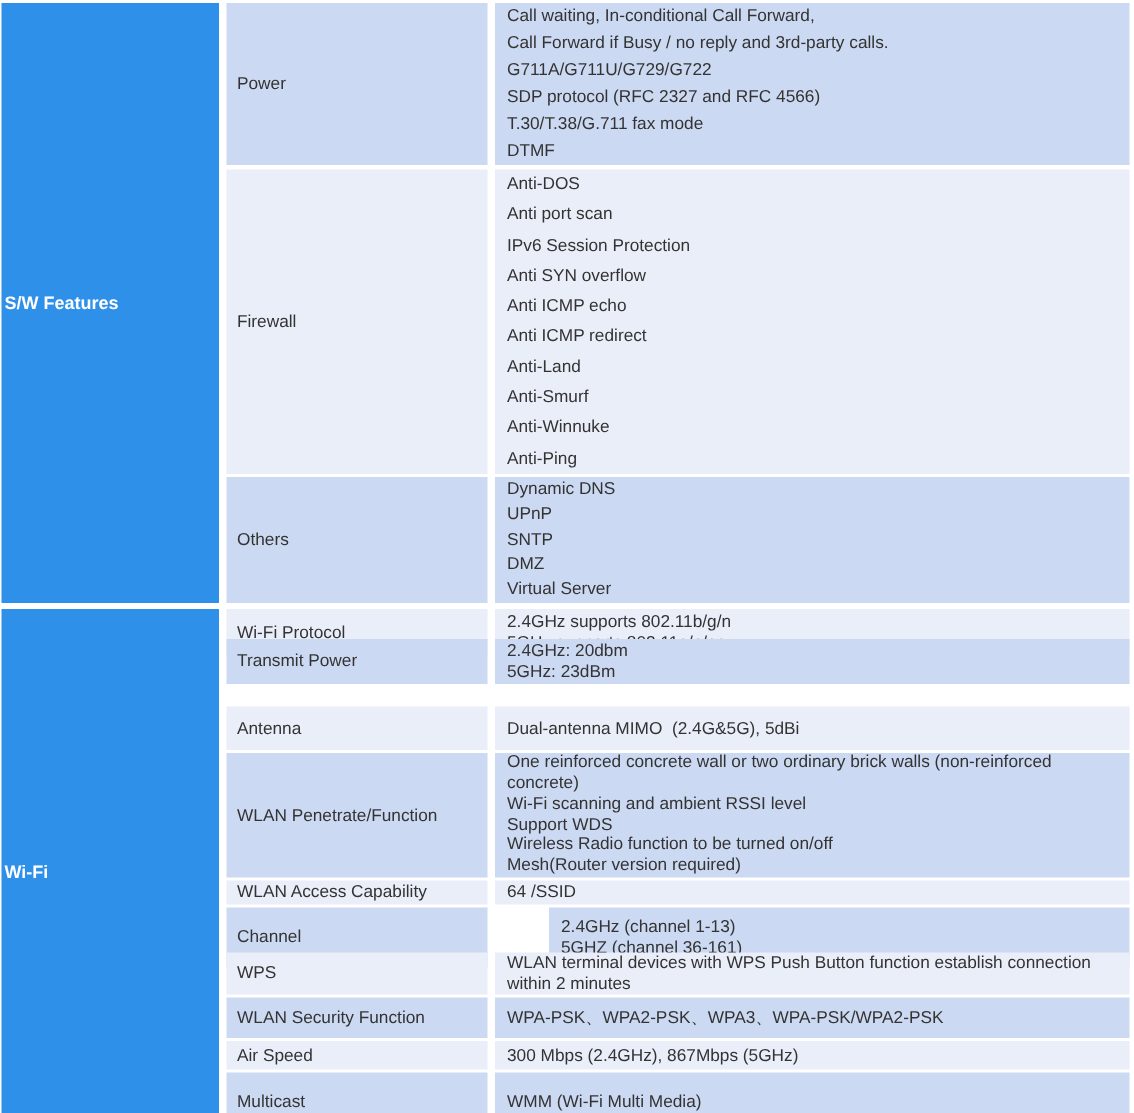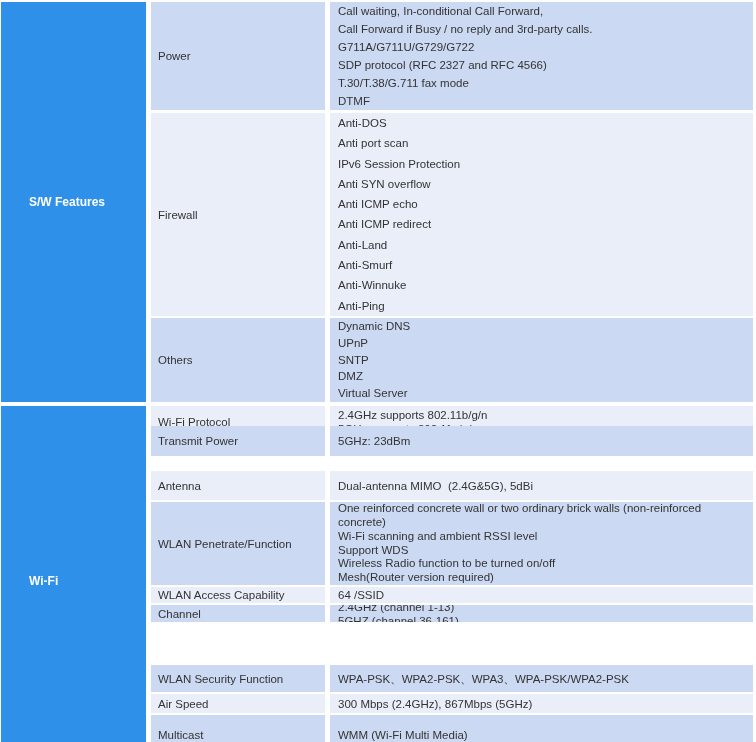--- a/index.html
+++ b/index.html
@@ -3,21 +3,21 @@
 <meta charset="utf-8">
 <style>
   * { margin:0; padding:0; box-sizing:border-box; }
   html,body { background:#ffffff; }
   body { font-family:"Liberation Sans", sans-serif; color:#333; }
 
   .spec-table { position:relative; width:756px; height:742px; background:#ffffff; overflow:hidden; }
 
   
   .cat-cell { position:absolute; left:1px; width:145px; background:#2e90e9;
-              display:flex; align-items:center; padding-left:28px;text-align:right; }
+              display:flex; align-items:center; padding-left:2px;text-align:right; }
   .cat-cell span { color:#ffffff; font-weight:bold; font-size:12px; }
   .cat-sw   { top:2px;   height:400px; }
   .cat-wifi { top:406px; height:350px; }
 
   
   .row { position:absolute; left:151px; width:602px; display:flex; }
   .mid { width:174px; margin-right:5px; display:flex; align-items:center;
          padding-left:7px; font-size:11.5px; }
   .val { flex:1; font-size:11.5px; padding-left:8px; padding-right:16px; overflow:hidden; }
 
@@ -31,21 +31,21 @@
   .val-voip   .line { line-height:18px; }
   .val-fw     .line { line-height:20.3px; }
   .val-others .line { line-height:16.8px; }
 
   
   .r-protocol { top:406px; height:31px; }
   .r-power    { top:426px; height:30px; }
   .r-antenna  { top:471px; height:29px; }
   .r-pen      { top:502px; height:83px; }
   .r-wac      { top:587px; height:16px; }
-  .r-channel  { top:605px; height:17px; }
+  .r-channel  { top:605px; height:40px;gap:36px; }
   .r-wps      { top:635px; height:28px; }
   .r-sec      { top:665px; height:27px; }
   .r-air      { top:694px; height:19px; }
   .r-multi    { top:715px; height:39px; }
 
   .val2 { display:flex; flex-direction:column; justify-content:center; }
   .val2 .line { line-height:14px; white-space:nowrap; }
   .val-pen .line { line-height:13.8px; }
 </style>
 </head>
@@ -113,20 +113,21 @@
       <div class="line">2.4GHz supports 802.11b/g/n</div>
       <div class="line">5GHz supports 802.11a/n/ac</div>
     </div>
   </div>
 
   <div class="row r-power">
     <div class="mid shade-dark">
       <span>Transmit Power</span>
     </div>
     <div class="val val2 shade-dark">
+      <div class="line">2.4GHz: 20dbm</div>
       <div class="line">5GHz: 23dBm</div>
     </div>
   </div>
 
   <div class="row r-antenna">
     <div class="mid shade-light">
       <span>Antenna</span>
     </div>
     <div class="val val2 shade-light">
       <div class="line">Dual-antenna MIMO&nbsp; (2.4G&amp;5G), 5dBi</div>
@@ -159,20 +160,29 @@
   <div class="row r-channel">
     <div class="mid shade-dark">
       <span>Channel</span>
     </div>
     <div class="val val2 shade-dark">
       <div class="line">2.4GHz (channel 1-13)</div>
       <div class="line">5GHZ (channel 36-161)</div>
     </div>
   </div>
 
+  <div class="row r-wps">
+    <div class="mid shade-light">
+      <span>WPS</span>
+    </div>
+    <div class="val val2 shade-light">
+      <div class="line">WLAN terminal devices with WPS Push Button function establish connection</div>
+      <div class="line">within 2 minutes</div>
+    </div>
+  </div>
 
   <div class="row r-sec">
     <div class="mid shade-dark">
       <span>WLAN Security Function</span>
     </div>
     <div class="val val2 shade-dark">
       <div class="line">WPA-PSK、WPA2-PSK、WPA3、WPA-PSK/WPA2-PSK</div>
     </div>
   </div>
 

